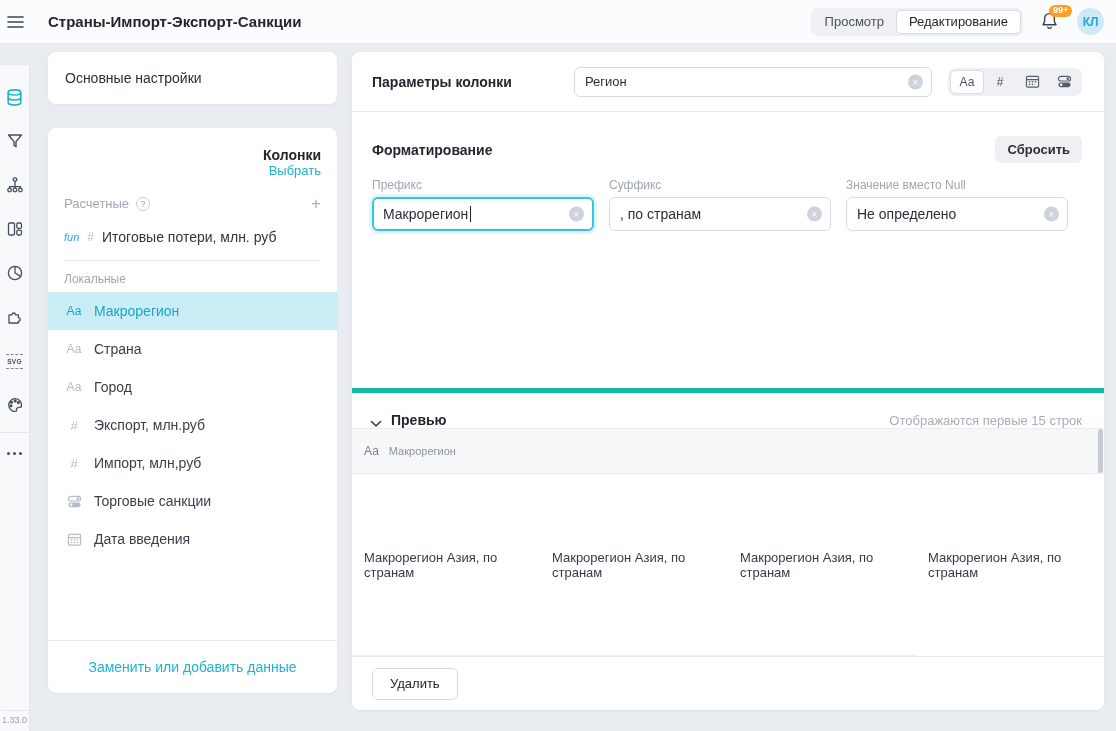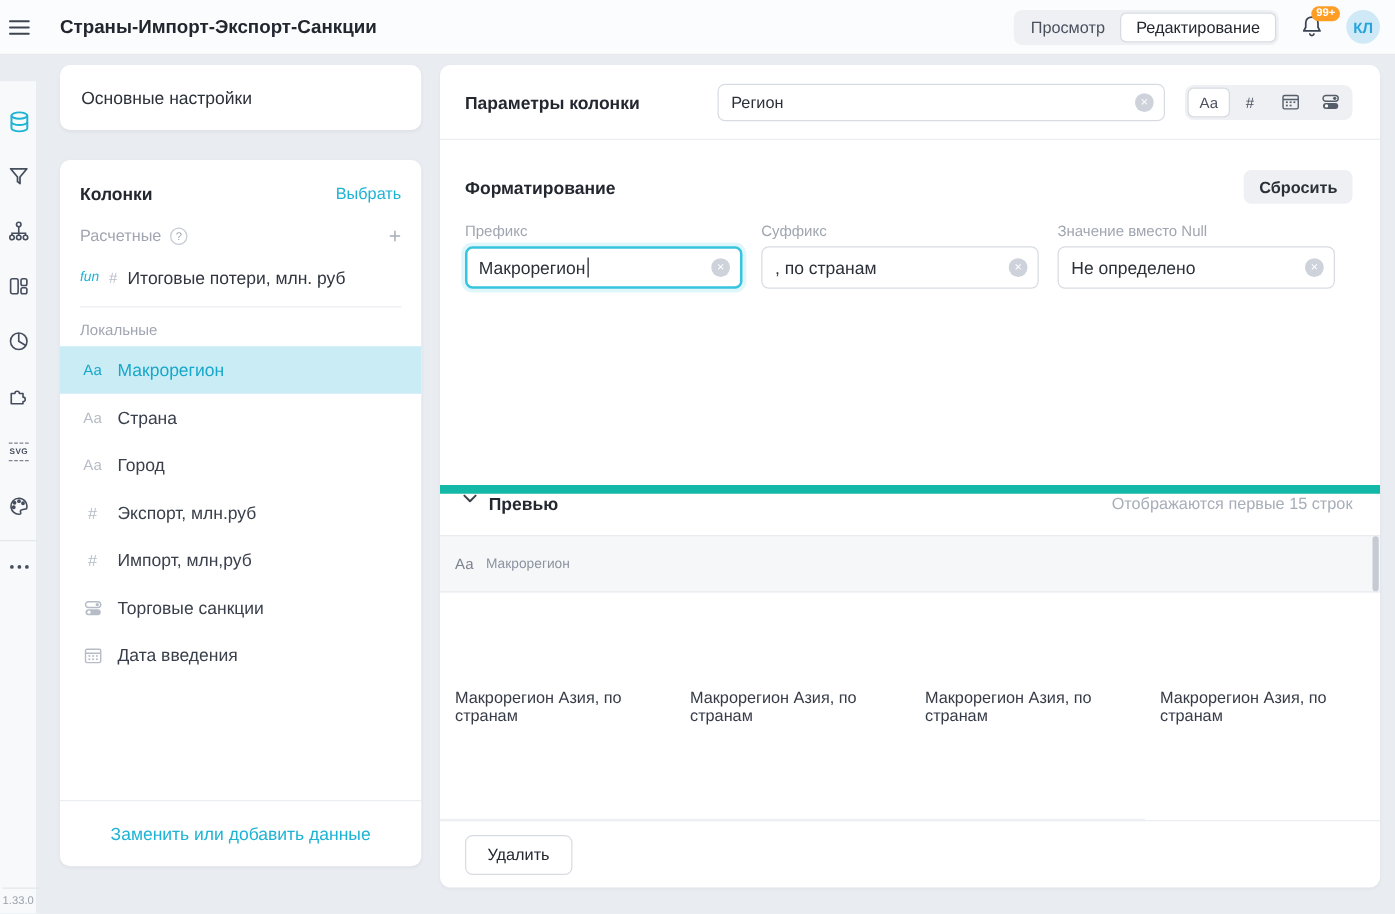--- a/index.html
+++ b/index.html
@@ -18,40 +18,40 @@
          border-radius:5px; cursor:pointer; font-family:inherit; }
   .seg.active { background:#fff; border:1px solid #d7dbe1; color:#23272f; }
   .bell-wrap { position:relative; width:20px; height:22px; cursor:pointer; }
   .badge { position:absolute; top:-6px; left:9px; background:#ff9d24; color:#fff; font-size:9px;
            font-weight:700; padding:1px 4px 2px; border-radius:8px; line-height:1; }
   .avatar { width:27px; height:27px; border-radius:50%; background:#cfe9f7; color:#27a5da;
             font-weight:700; font-size:12px; display:flex; align-items:center; justify-content:center; cursor:pointer; }
 
   
   .rail { position:absolute; left:0; top:45px; bottom:0; width:30px; background:#f8f9fb;
-          border-right:1px solid #e4e7eb; display:flex; flex-direction:column; 
+          border-right:1px solid #e4e7eb; display:flex; flex-direction:column; align-items:center;
           padding-top:10px; z-index:2;margin-top:20px; }
   .rail-btn { width:30px; height:44px; display:flex; align-items:center; justify-content:center;
               background:none; border:none; cursor:pointer; color:#464e5e; }
   .rail-btn.active { color:#1db3d4; }
   .rail-div { width:30px; border-top:1px solid #e4e7eb; margin:5px 0; }
   .svg-badge { font-size:6.5px; font-weight:700; color:#464e5e; border-top:1px dashed #7e8594;
                border-bottom:1px dashed #7e8594; padding:3px 1px; letter-spacing:.3px; }
   .dots { display:flex; gap:3px; }
   .dots i { width:3px; height:3px; border-radius:50%; background:#464e5e; }
   .version { position:absolute; bottom:6px; left:2px; font-size:9px; color:#9aa1ac; border-top:1px solid #e4e7eb; padding-top:4px; width:30px; }
 
   
   .sidebar { position:absolute; left:48px; top:52px; width:289px; bottom:38px; display:flex;
              flex-direction:column; gap:24px; z-index:1; }
   .card { background:#fff; border-radius:8px; box-shadow:0 1px 3px rgba(25,35,55,.05); }
   .settings-card { height:52px; flex:none; display:flex; align-items:center; padding:0 17px;
                    font-size:14px; color:#2a2f38; cursor:pointer; }
   .columns-card { flex:1; display:flex; flex-direction:column; overflow:hidden; }
-  .cc-head { display:flex; justify-content:space-between; align-items:flex-start; padding:19px 16px 8px; }
+  .cc-head { display:flex; justify-content:space-between; align-items:flex-end; padding:19px 16px 8px;flex-direction:column; }
   .cc-title { font-size:14px; font-weight:700; color:#23272f; }
   .link { color:#1db3d4; font-size:13px; font-weight:500; cursor:pointer; text-decoration:none; }
   .calc-row { display:flex; align-items:center; padding:9px 16px 4px; color:#a0a6b1; font-size:13px; gap:7px; }
   .help-circle { width:14px; height:14px; border:1px solid #c6cbd4; border-radius:50%; font-size:9px;
                  display:flex; align-items:center; justify-content:center; color:#a0a6b1; cursor:pointer; }
   .plus-btn { margin-left:auto; color:#a9afba; font-size:17px; background:none; border:none; cursor:pointer; line-height:1; }
   .calc-item { display:flex; align-items:center; gap:8px; padding:13px 16px 15px; font-size:14px; color:#30353f; cursor:pointer; }
   .fun { color:#1db3d4; font-style:italic; font-size:11px; font-weight:400; }
   .hash-sm { color:#b9bfc9; font-size:12px; }
   .divider { border-top:1px solid #ebedf1; margin:0 16px; }
@@ -94,22 +94,22 @@
                font-size:13px; color:#2b3038; cursor:pointer; font-family:inherit;font-weight:bold; }
   .fmt-fields { display:flex; gap:15px; margin-top:15px; }
   .field { width:222px; }
   .field-label { font-size:12px; color:#a0a6b1; margin-bottom:5px; }
   .field .inputbox { height:34px; font-size:14px; }
   .inputbox.focused { border:2px solid #36c4de; box-shadow:0 0 0 3px rgba(54,196,222,.16); padding-left:9px; }
   .caret { display:inline-block; width:1px; height:16px; background:#1e222a; margin-left:2px;
            vertical-align:middle; animation:blink 1s steps(1) infinite; }
   @keyframes blink { 50% { opacity:0; } }
 
-  .preview-head { height:40px; flex:none; border-top:7px solid #14b8a6; display:flex;
-                  align-items:flex-start; padding:0 22px 0 18px; gap:9px; }
+  .preview-head { height:40px; flex:none; border-top:5px solid #14b8a6; display:flex;
+                  align-items:flex-end; padding:0 22px 0 18px; gap:9px; }
   .chev { background:none; border:none; color:#3b414c; cursor:pointer; display:flex; align-items:center; }
   .preview-title { font-size:14px; font-weight:700; color:#23272f; }
   .preview-note { margin-left:auto; font-size:13px; color:#a7aeb8; }
 
   .tbl-head { height:46px; flex:none; background:#f6f7f9; border-top:1px solid #e9ebef;
               border-bottom:1px solid #e9ebef; display:flex; align-items:center; gap:10px;
               padding:0 12px; }
   .tbl-head .th-ic { font-size:12px; color:#7b828e; font-weight:500; }
   .tbl-head .th-name { font-size:11px; color:#8d94a0; }
   .rows { flex:1; display:flex; flex-direction:row; overflow:hidden; }

